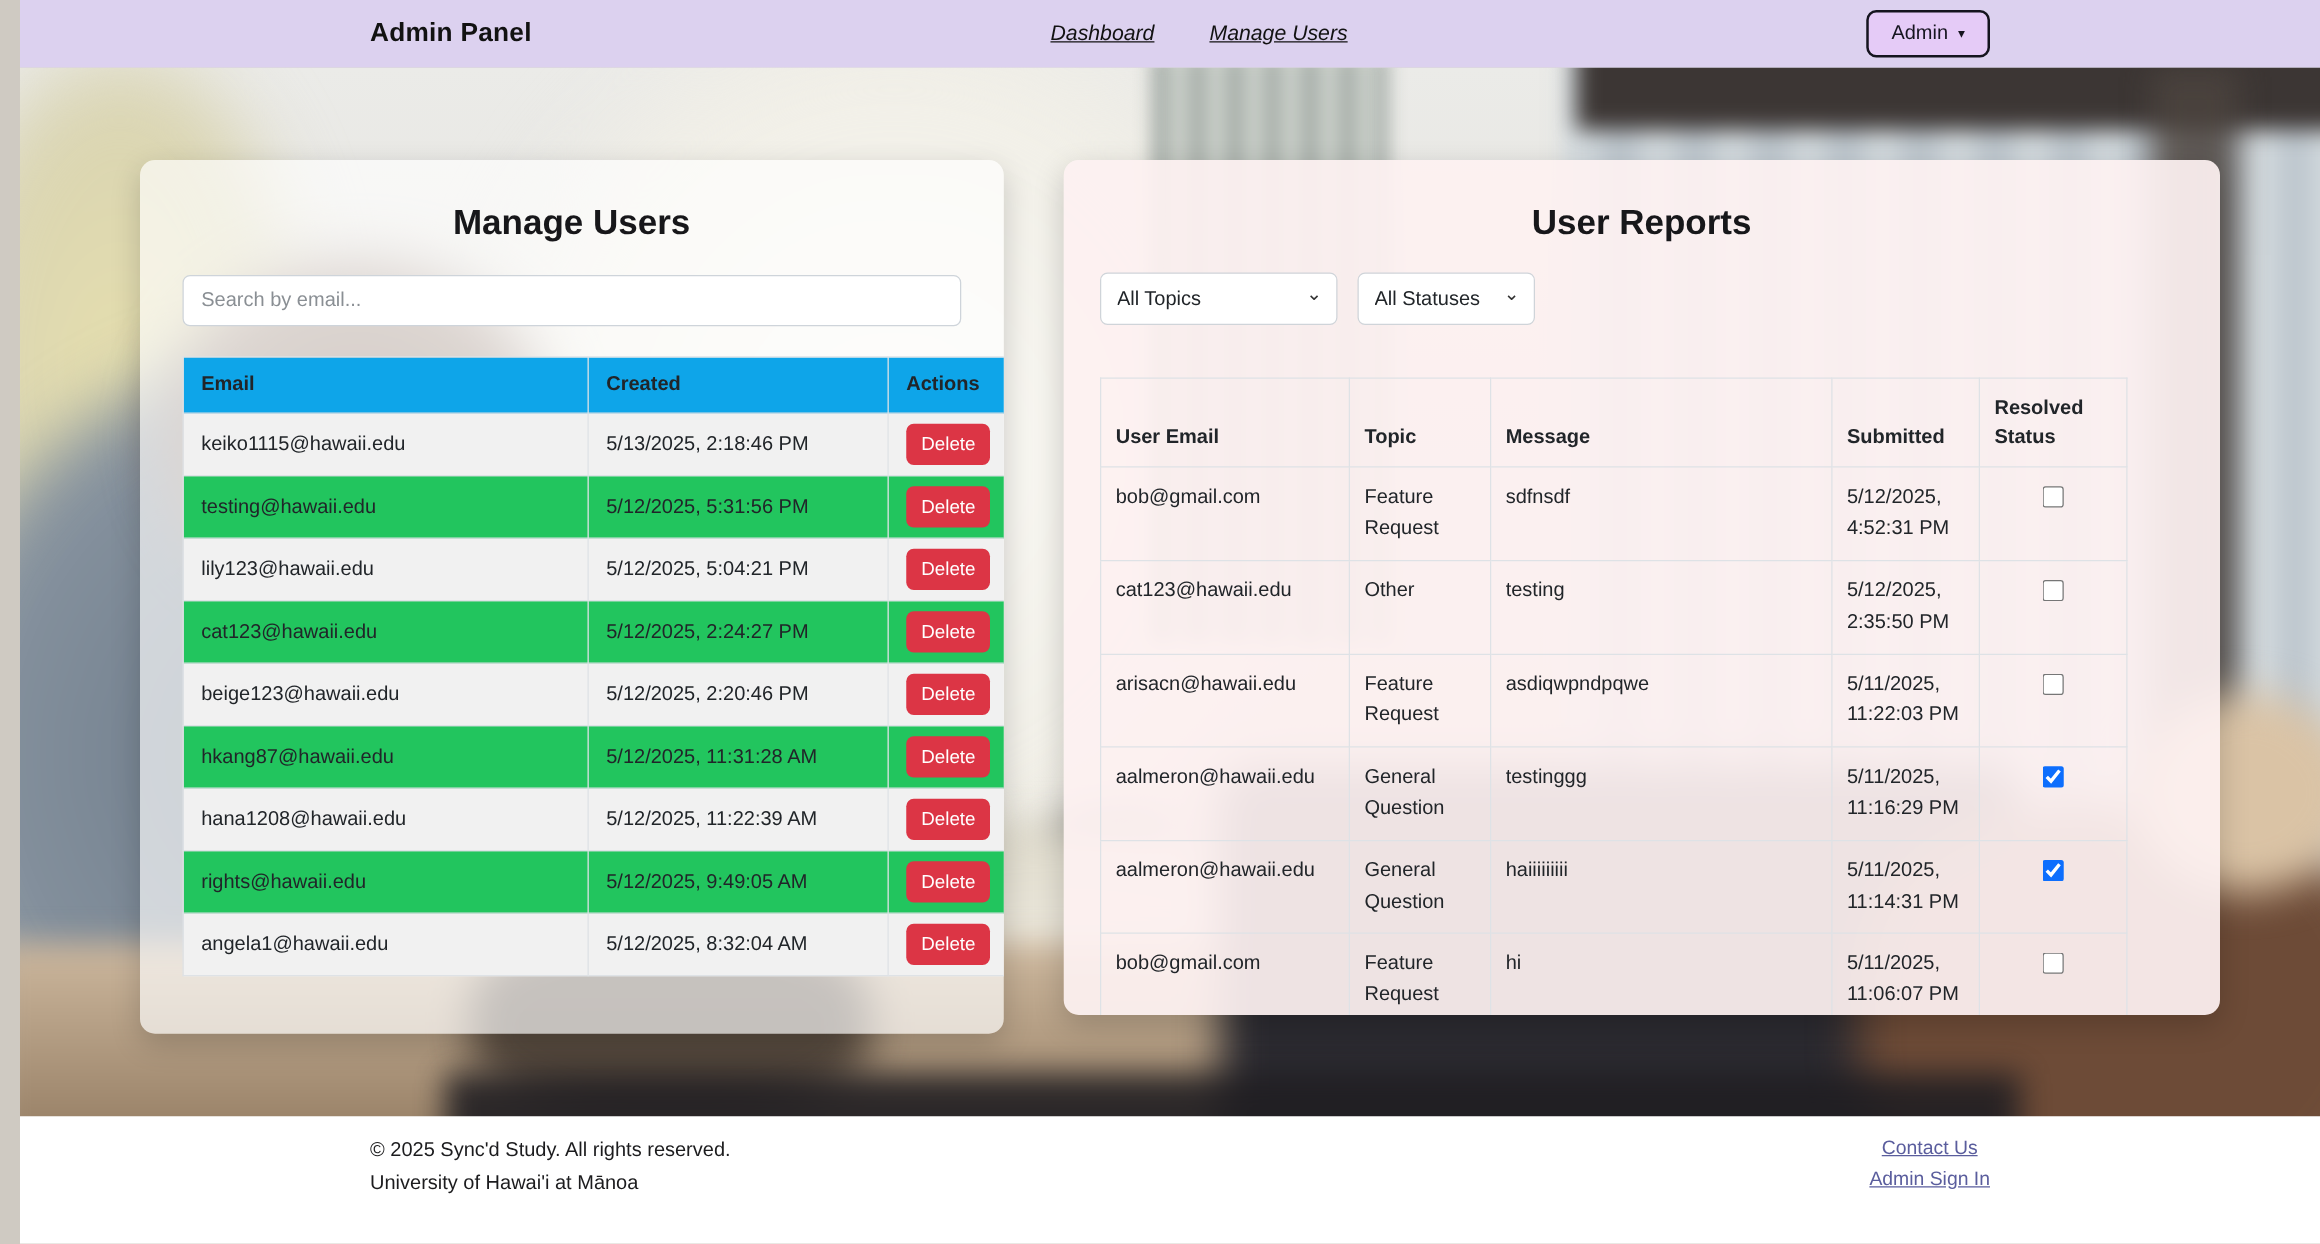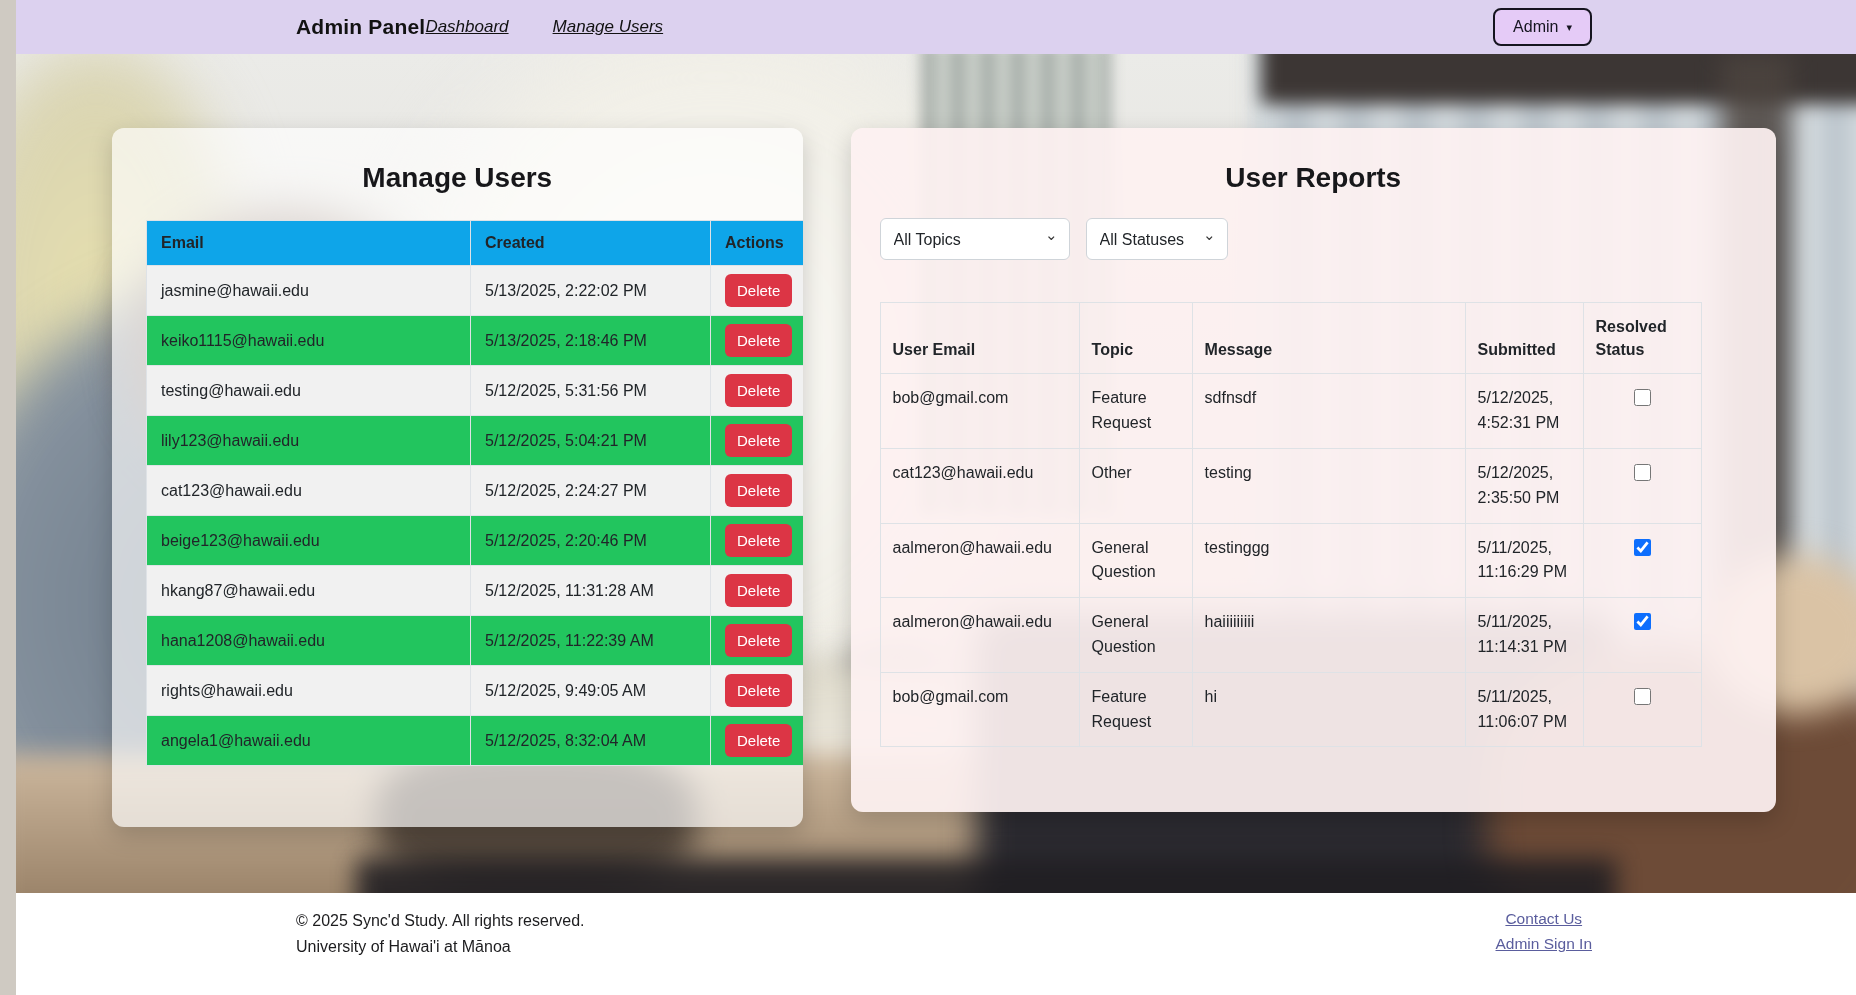--- a/index.html
+++ b/index.html
@@ -27,21 +27,21 @@
   .bg-books-dark { left: 360px; top: 690px; width: 320px; height: 150px; background: #473c33; border-radius: 40%; filter: blur(16px); opacity: .85; }
   .bg-laptop     { left: 960px; top: 560px; width: 640px; height: 330px; background: #2b2a30; border-radius: 30px; filter: blur(16px); }
   .bg-chair      { left: 1470px; top: 590px; width: 420px; height: 330px; background: #6d4b37; border-radius: 40%; filter: blur(18px); }
   .bg-arm        { left: 1690px; top: 500px; width: 180px; height: 160px; background: #dac3a5; border-radius: 50%; filter: blur(16px); }
   .bg-strip      { left: 340px; top: 805px; width: 1260px; height: 70px; background: #201e22; filter: blur(12px); opacity: .9; }
 
   
   .navbar { position: relative; z-index: 5; height: 54px; background: #dcd1ef; display: flex; align-items: center; }
   .nav-inner { width: 1320px; margin: 0 auto; padding: 0 12px; display: flex; align-items: center; }
   .brand { font-size: 21px; font-weight: 600; letter-spacing: .2px; color: #121212; }
-  .nav-links { flex: 1; display: flex; gap: 44px; }
+  .nav-links { flex: 1; display: flex; justify-content: center; gap: 44px; }
   .nav-link { font-size: 17px; font-style: italic; text-decoration: underline; color: #121212; font-weight: 500; cursor: pointer; }
   .admin-btn { background: #e5cbf7; border: 2px solid #15141f; border-radius: 8px; padding: 8px 18px; font-size: 16px; font-weight: 500;
                color: #15141f; cursor: pointer; display: flex; align-items: center; gap: 8px; font-family: inherit; }
   .caret { font-size: 11px; line-height: 1; }
 
   
   .main { position: relative; z-index: 2; height: 858px; padding: 74px 96px 0; display: flex; gap: 48px; align-items: flex-start; }
   .card { border-radius: 12px; box-shadow: 0 8px 24px rgba(0,0,0,.18); }
   .card-title { text-align: center; font-size: 28px; font-weight: 600; color: #17171a; }
 
@@ -121,39 +121,35 @@
         <span>Admin</span>
         <span class="caret">▾</span>
       </button>
     </div>
   </div>
 
   <div class="main">
 
     <div class="card card-users">
       <div class="card-title">Manage Users</div>
+      <input class="search-input" type="text" placeholder="Search by email..." style="">
       <table class="users-table">
         <colgroup>
             <col class="col-email">
             <col class="col-created">
             <col class="col-actions">
           </colgroup>
         <thead>
           <tr>
             <th>Email</th>
             <th>Created</th>
             <th>Actions</th>
           </tr>
         </thead>
         <tbody>
-            <tr>
-              <td>jasmine@hawaii.edu</td>
-              <td>5/13/2025, 2:22:02 PM</td>
-              <td><button class="btn-delete">Delete</button></td>
-            </tr>
             <tr>
               <td>keiko1115@hawaii.edu</td>
               <td>5/13/2025, 2:18:46 PM</td>
               <td><button class="btn-delete">Delete</button></td>
             </tr>
             <tr>
               <td>testing@hawaii.edu</td>
               <td>5/12/2025, 5:31:56 PM</td>
               <td><button class="btn-delete">Delete</button></td>
             </tr>
@@ -238,20 +234,27 @@
               <td class="cell-check"><input class="resolved-cb" type="checkbox" style=""></td>
             </tr>
             <tr>
               <td>cat123@hawaii.edu</td>
               <td>Other</td>
               <td>testing</td>
               <td>5/12/2025, 2:35:50 PM</td>
               <td class="cell-check"><input class="resolved-cb" type="checkbox" style=""></td>
             </tr>
             <tr>
+              <td>arisacn@hawaii.edu</td>
+              <td>Feature Request</td>
+              <td>asdiqwpndpqwe</td>
+              <td>5/11/2025, 11:22:03 PM</td>
+              <td class="cell-check"><input class="resolved-cb" type="checkbox" style=""></td>
+            </tr>
+            <tr>
               <td>aalmeron@hawaii.edu</td>
               <td>General Question</td>
               <td>testinggg</td>
               <td>5/11/2025, 11:16:29 PM</td>
               <td class="cell-check"><input class="resolved-cb" type="checkbox" checked="" style=""></td>
             </tr>
             <tr>
               <td>aalmeron@hawaii.edu</td>
               <td>General Question</td>
               <td>haiiiiiiiii</td>

